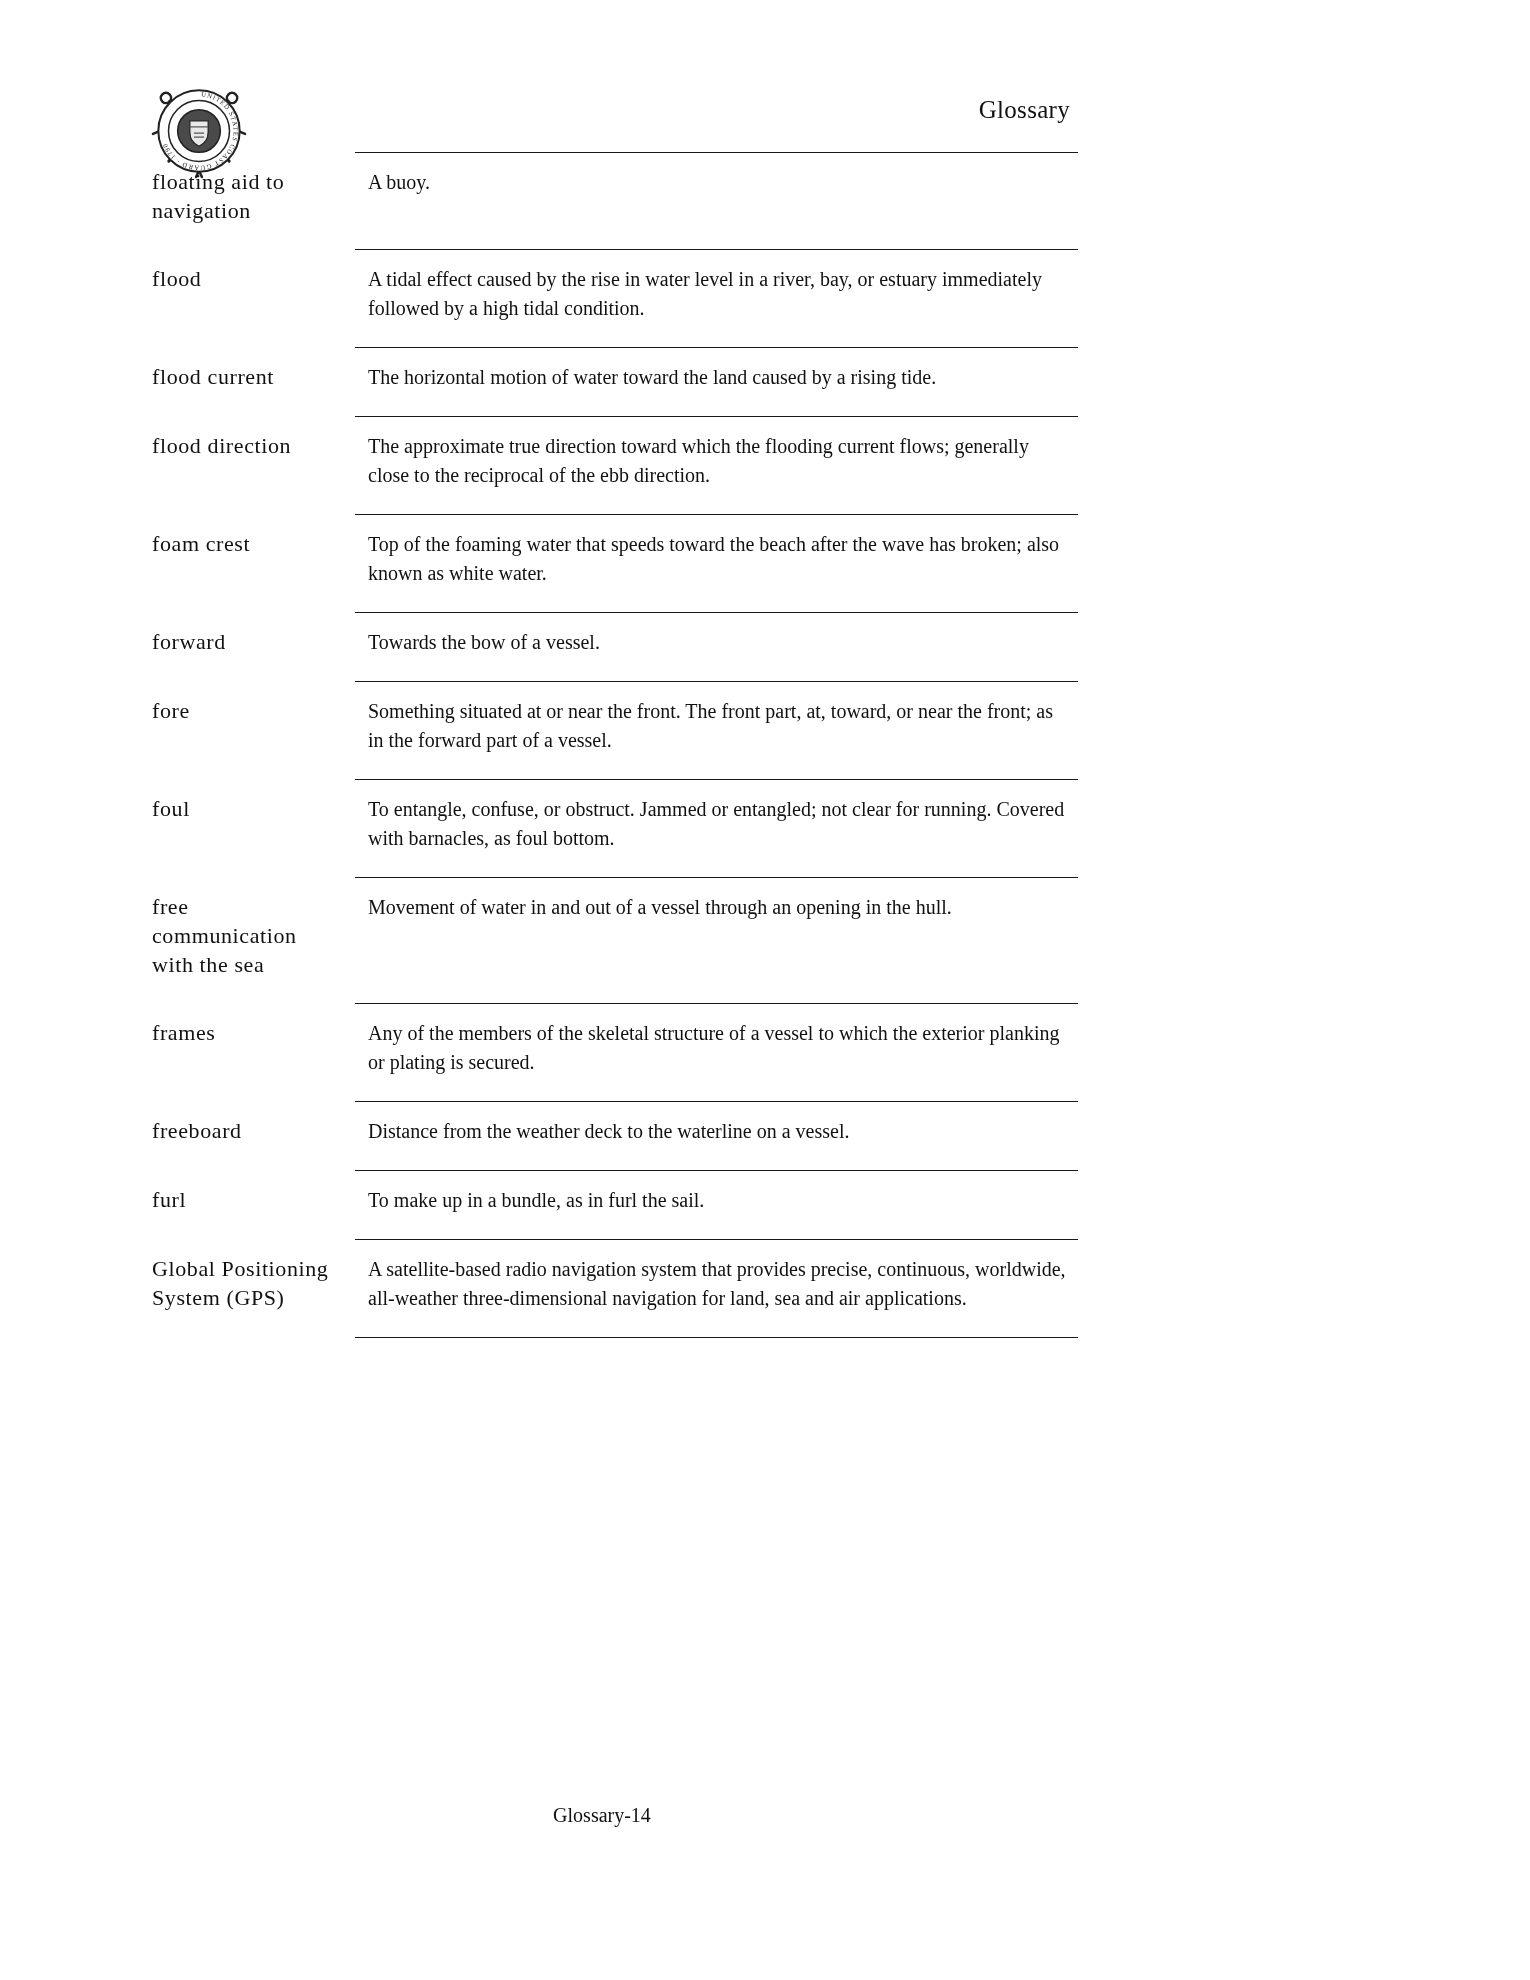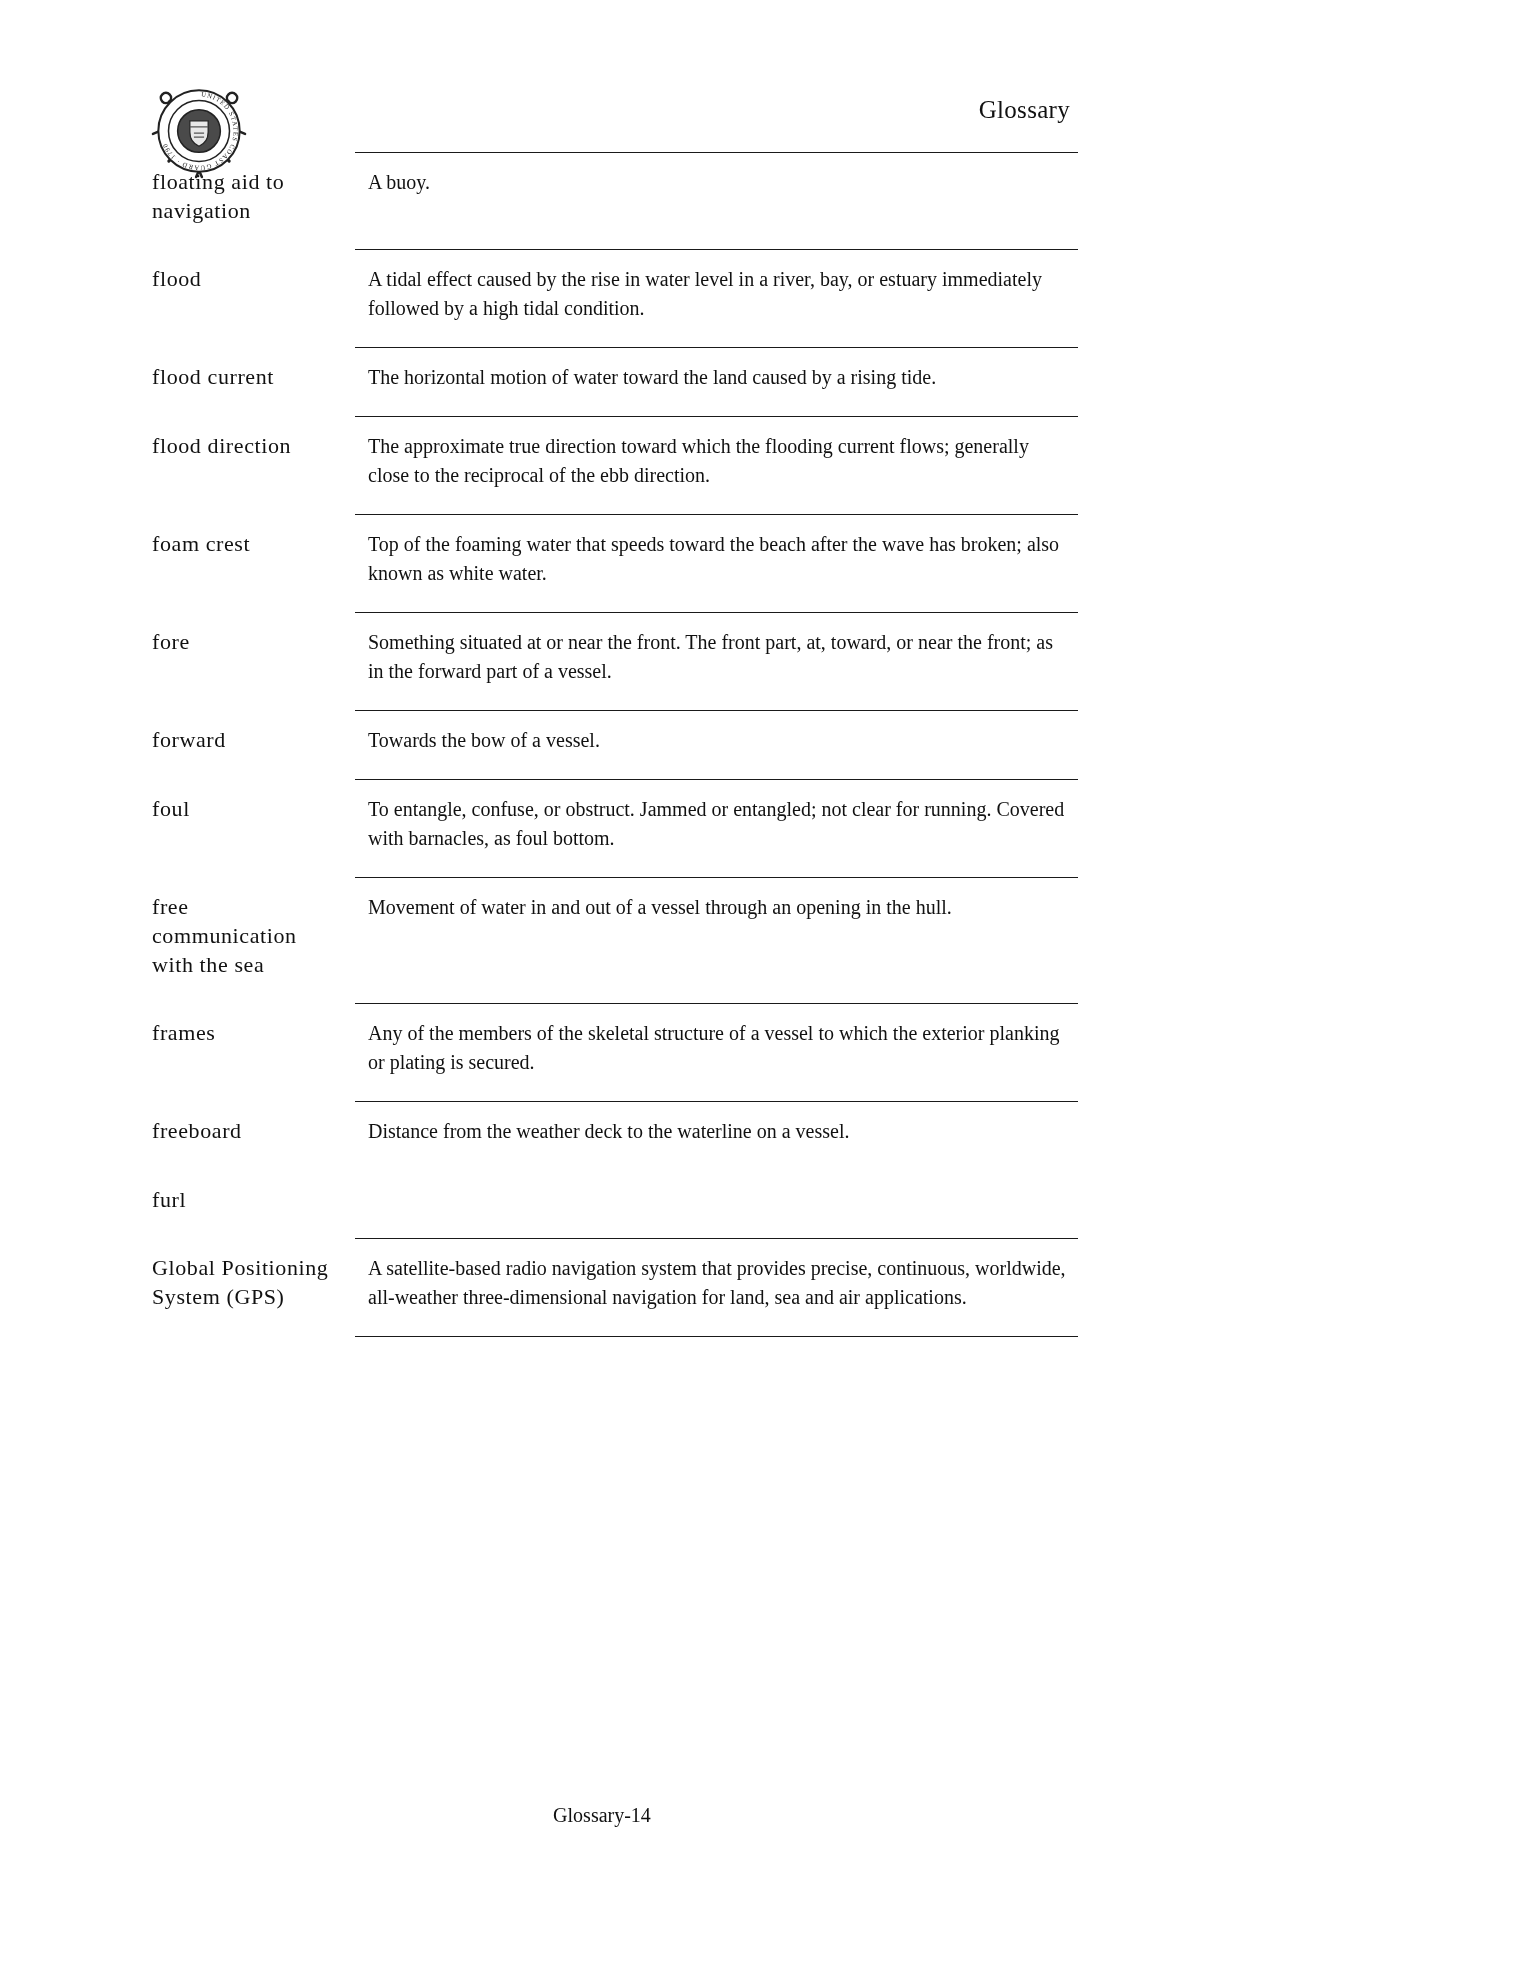--- a/index.html
+++ b/index.html
@@ -134,27 +134,27 @@
     <div class="term">flood direction</div>
     <div class="definition">The approximate true direction toward which the flooding current flows; generally close to the reciprocal of the ebb direction.</div>
   </div>
 
   <div class="row">
     <div class="term">foam crest</div>
     <div class="definition">Top of the foaming water that speeds toward the beach after the wave has broken; also known as white water.</div>
   </div>
 
   <div class="row">
-    <div class="term">fore</div>
-    <div class="definition">Something situated at or near the front. The front part, at, toward, or near the front; as in the forward part of a vessel.</div>
+    <div class="term">forward</div>
+    <div class="definition">Towards the bow of a vessel.</div>
   </div>
 
   <div class="row">
-    <div class="term">forward</div>
-    <div class="definition">Towards the bow of a vessel.</div>
+    <div class="term">fore</div>
+    <div class="definition">Something situated at or near the front. The front part, at, toward, or near the front; as in the forward part of a vessel.</div>
   </div>
 
   <div class="row">
     <div class="term">foul</div>
     <div class="definition">To entangle, confuse, or obstruct. Jammed or entangled; not clear for running. Covered with barnacles, as foul bottom.</div>
   </div>
 
   <div class="row">
     <div class="term">free
 communication
@@ -167,20 +167,21 @@
     <div class="definition">Any of the members of the skeletal structure of a vessel to which the exterior planking or plating is secured.</div>
   </div>
 
   <div class="row">
     <div class="term">freeboard</div>
     <div class="definition">Distance from the weather deck to the waterline on a vessel.</div>
   </div>
 
   <div class="row">
     <div class="term">furl</div>
+    <div class="definition">To make up in a bundle, as in furl the sail.</div>
   </div>
 
   <div class="row">
     <div class="term">Global Positioning
 System (GPS)</div>
     <div class="definition">A satellite-based radio navigation system that provides precise, continuous, worldwide, all-weather three-dimensional navigation for land, sea and air applications.</div>
   </div>
 </div>
     <div class="closing-line"></div>
   </div>

